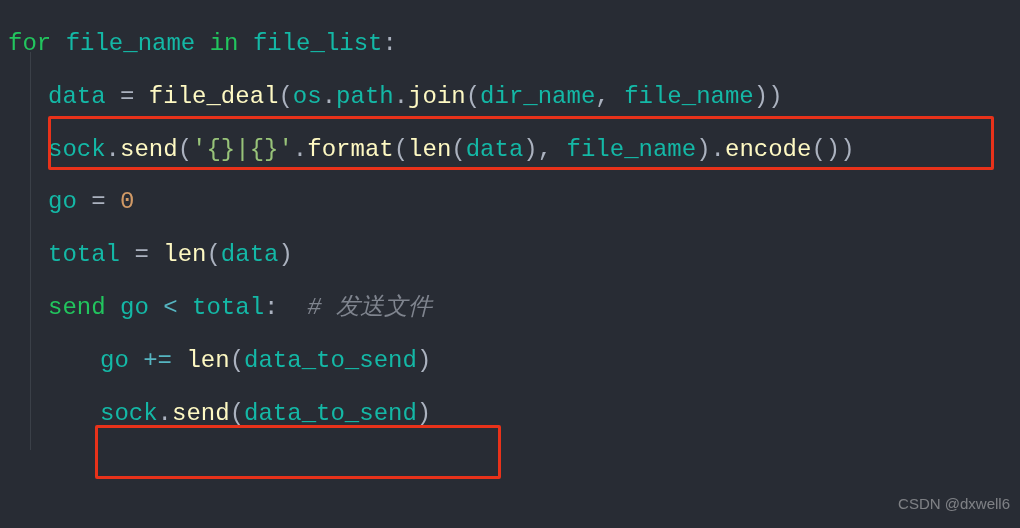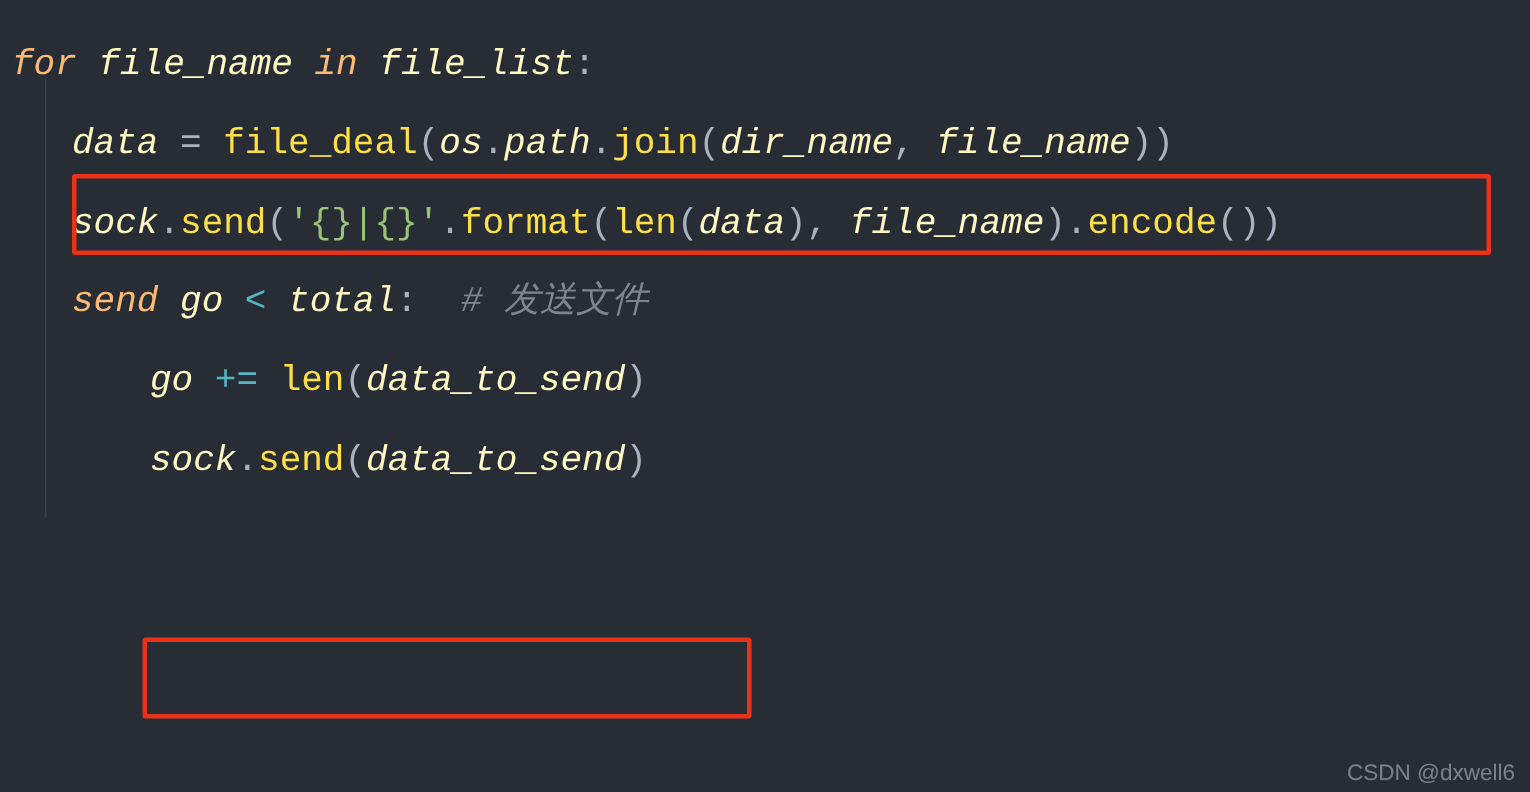--- a/index.html
+++ b/index.html
@@ -26,59 +26,61 @@
   .indent1 { padding-left: 40px; }
   .indent2 { padding-left: 92px; }
   .indent-guide {
     position: absolute;
     left: 30px;
     top: 52px;
     bottom: 8px;
     width: 1px;
     background: #3b4048;
   }
-  .kw { color: #fdba74; font-style: italic; }
-  .ident { color: #fef9c3; font-style: italic; }
-  .fn { color: #fde047; }
+  .kw { color: #22c55e; }
+  .ident { color: #14b8a6; }
+  .fn { color: #fef9c3; }
   .str { color: #98c379; }
   .num { color: #d19a66; }
   .punct { color: #abb2bf; }
   .op { color: #56b6c2; }
   .comment { color: #7f848e; font-style: italic; }
   .plain { color: #abb2bf; }
   .highlight-box {
     position: absolute;
     border: 3px solid #e8321a;
     border-radius: 2px;
     pointer-events: none;
   }
   .hl1 { left: 48px; top: 116px; width: 940px; height: 48px; }
   .hl2 { left: 95px; top: 425px; width: 400px; height: 48px; }
   .watermark {
     position: absolute;
     right: 10px;
-    bottom: 0;
+    bottom: 12px;
     color: rgba(230,230,230,0.45);
     font-family: Arial, sans-serif;
     font-size: 15px;
   }
 </style>
 </head>
 <body>
 
 <div class="code-container">
   <div class="indent-guide"></div>
 
   <div class="line"><span class="kw">for</span><span class="plain"> </span><span class="ident">file_name</span><span class="plain"> </span><span class="kw">in</span><span class="plain"> </span><span class="ident">file_list</span><span class="punct">:</span></div>
 
   <div class="line indent1"><span class="ident">data</span><span class="punct"> = </span><span class="fn">file_deal</span><span class="punct">(</span><span class="ident">os</span><span class="punct">.</span><span class="ident">path</span><span class="punct">.</span><span class="fn">join</span><span class="punct">(</span><span class="ident">dir_name</span><span class="punct">, </span><span class="ident">file_name</span><span class="punct">))</span></div>
 
   <div class="line indent1"><span class="ident">sock</span><span class="punct">.</span><span class="fn">send</span><span class="punct">(</span><span class="str">'{}|{}'</span><span class="punct">.</span><span class="fn">format</span><span class="punct">(</span><span class="fn">len</span><span class="punct">(</span><span class="ident">data</span><span class="punct">), </span><span class="ident">file_name</span><span class="punct">).</span><span class="fn">encode</span><span class="punct">())</span></div>
 
+  <div class="line indent1"><span class="ident">go</span><span class="punct"> = </span><span class="num">0</span></div>
 
+  <div class="line indent1"><span class="ident">total</span><span class="punct"> = </span><span class="fn">len</span><span class="punct">(</span><span class="ident">data</span><span class="punct">)</span></div>
 
   <div class="line indent1"><span class="kw">send</span><span class="plain"> </span><span class="ident">go</span><span class="op"> &lt; </span><span class="ident">total</span><span class="punct">:</span><span class="comment">  # 发送文件</span></div>
 
 
   <div class="line indent2"><span class="ident">go</span><span class="op"> += </span><span class="fn">len</span><span class="punct">(</span><span class="ident">data_to_send</span><span class="punct">)</span></div>
 
   <div class="line indent2"><span class="ident">sock</span><span class="punct">.</span><span class="fn">send</span><span class="punct">(</span><span class="ident">data_to_send</span><span class="punct">)</span></div>
 
   <div class="highlight-box hl1"></div>
   <div class="highlight-box hl2"></div>

